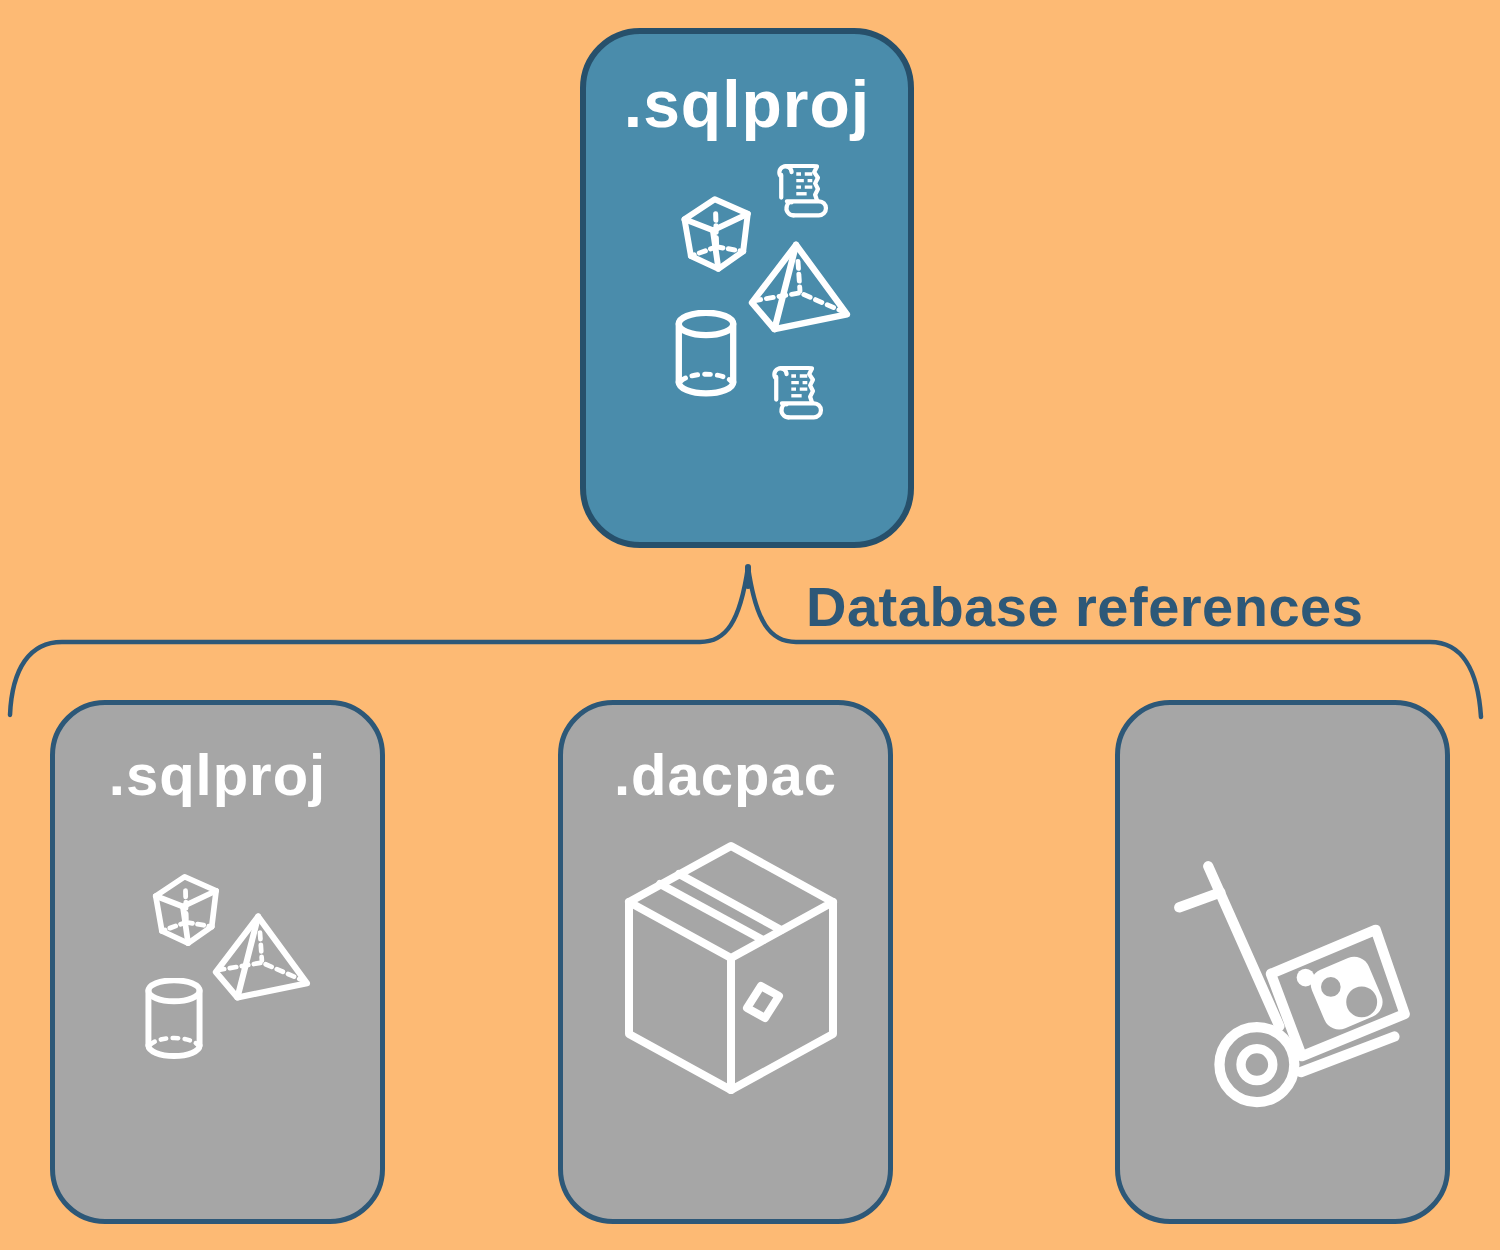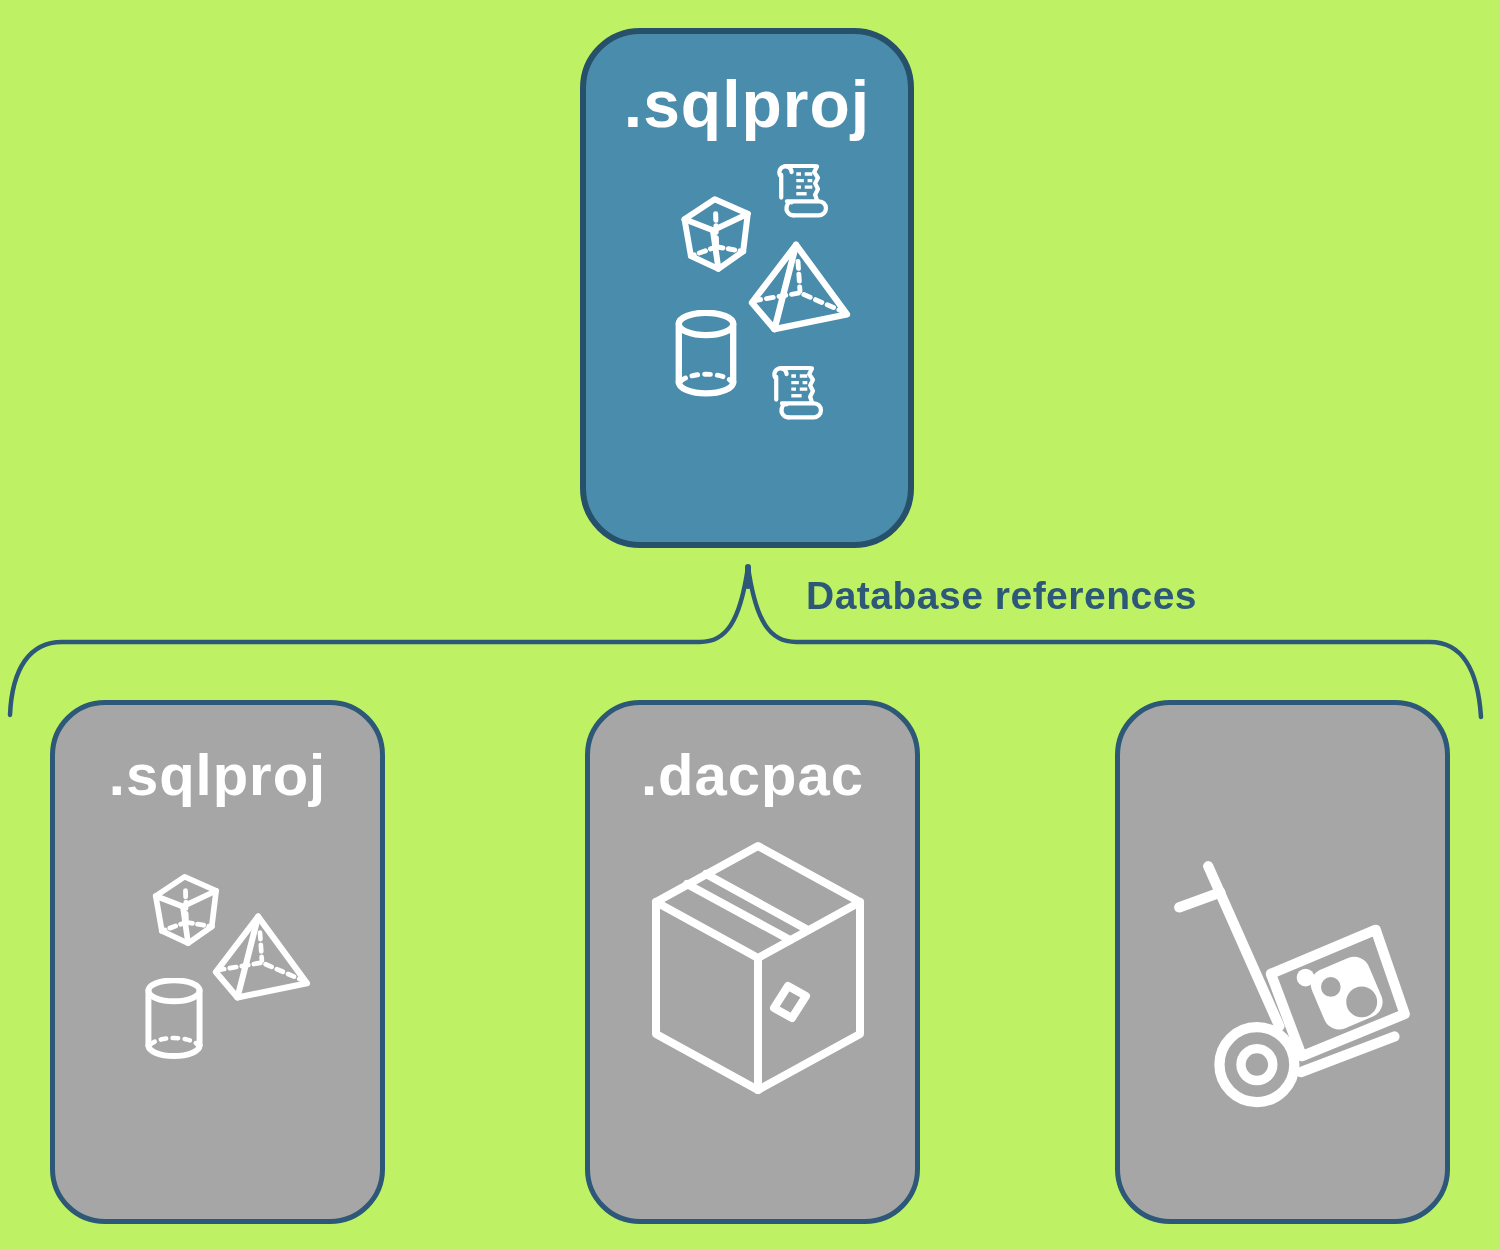--- a/index.html
+++ b/index.html
@@ -1,19 +1,19 @@
 <!DOCTYPE html>
 <html><head>
 <meta charset="utf-8">
 <style>
   html,body{margin:0;padding:0;background:#ffffff;}
   .canvas{
     position:relative;
     width:1500px;height:1250px;
-    background:#bef264;
+    background:#fdba74;
     font-family:"Liberation Sans", sans-serif;
     overflow:hidden;
   }
   .node{
     position:absolute;
     box-sizing:border-box;
     text-align:center;
   }
   .node-root{
     left:580px;top:28px;width:334px;height:520px;
@@ -21,35 +21,35 @@
     border:6px solid #27506B;
     border-radius:60px;
   }
   .node-child{
     top:700px;width:335px;height:524px;
     background:#A6A6A6;
     border:5px solid #2D5878;
     border-radius:55px;
   }
   #child-sqlproj{left:50px;}
-  #child-dacpac{left:585px;}
+  #child-dacpac{left:558px;}
   #child-nupkg{left:1115px;}
   .node-label{
     color:#ffffff;
     font-weight:bold;
     letter-spacing:1px;
   }
   .node-root .node-label{font-size:66px;margin-top:32px;}
   .node-child .node-label{font-size:58px;margin-top:36px;}
   .icon{position:absolute;}
   .brace-svg{position:absolute;left:0;top:540px;}
   .connector-label{
     position:absolute;
     left:806px;top:574px;
-    font-size:39px;
+    font-size:56px;
     font-weight:bold;
     color:#2D5878;
     letter-spacing:0.5px;
     white-space:nowrap;
   }
 </style>
 </head>
 <body>
 
 <div class="canvas">

